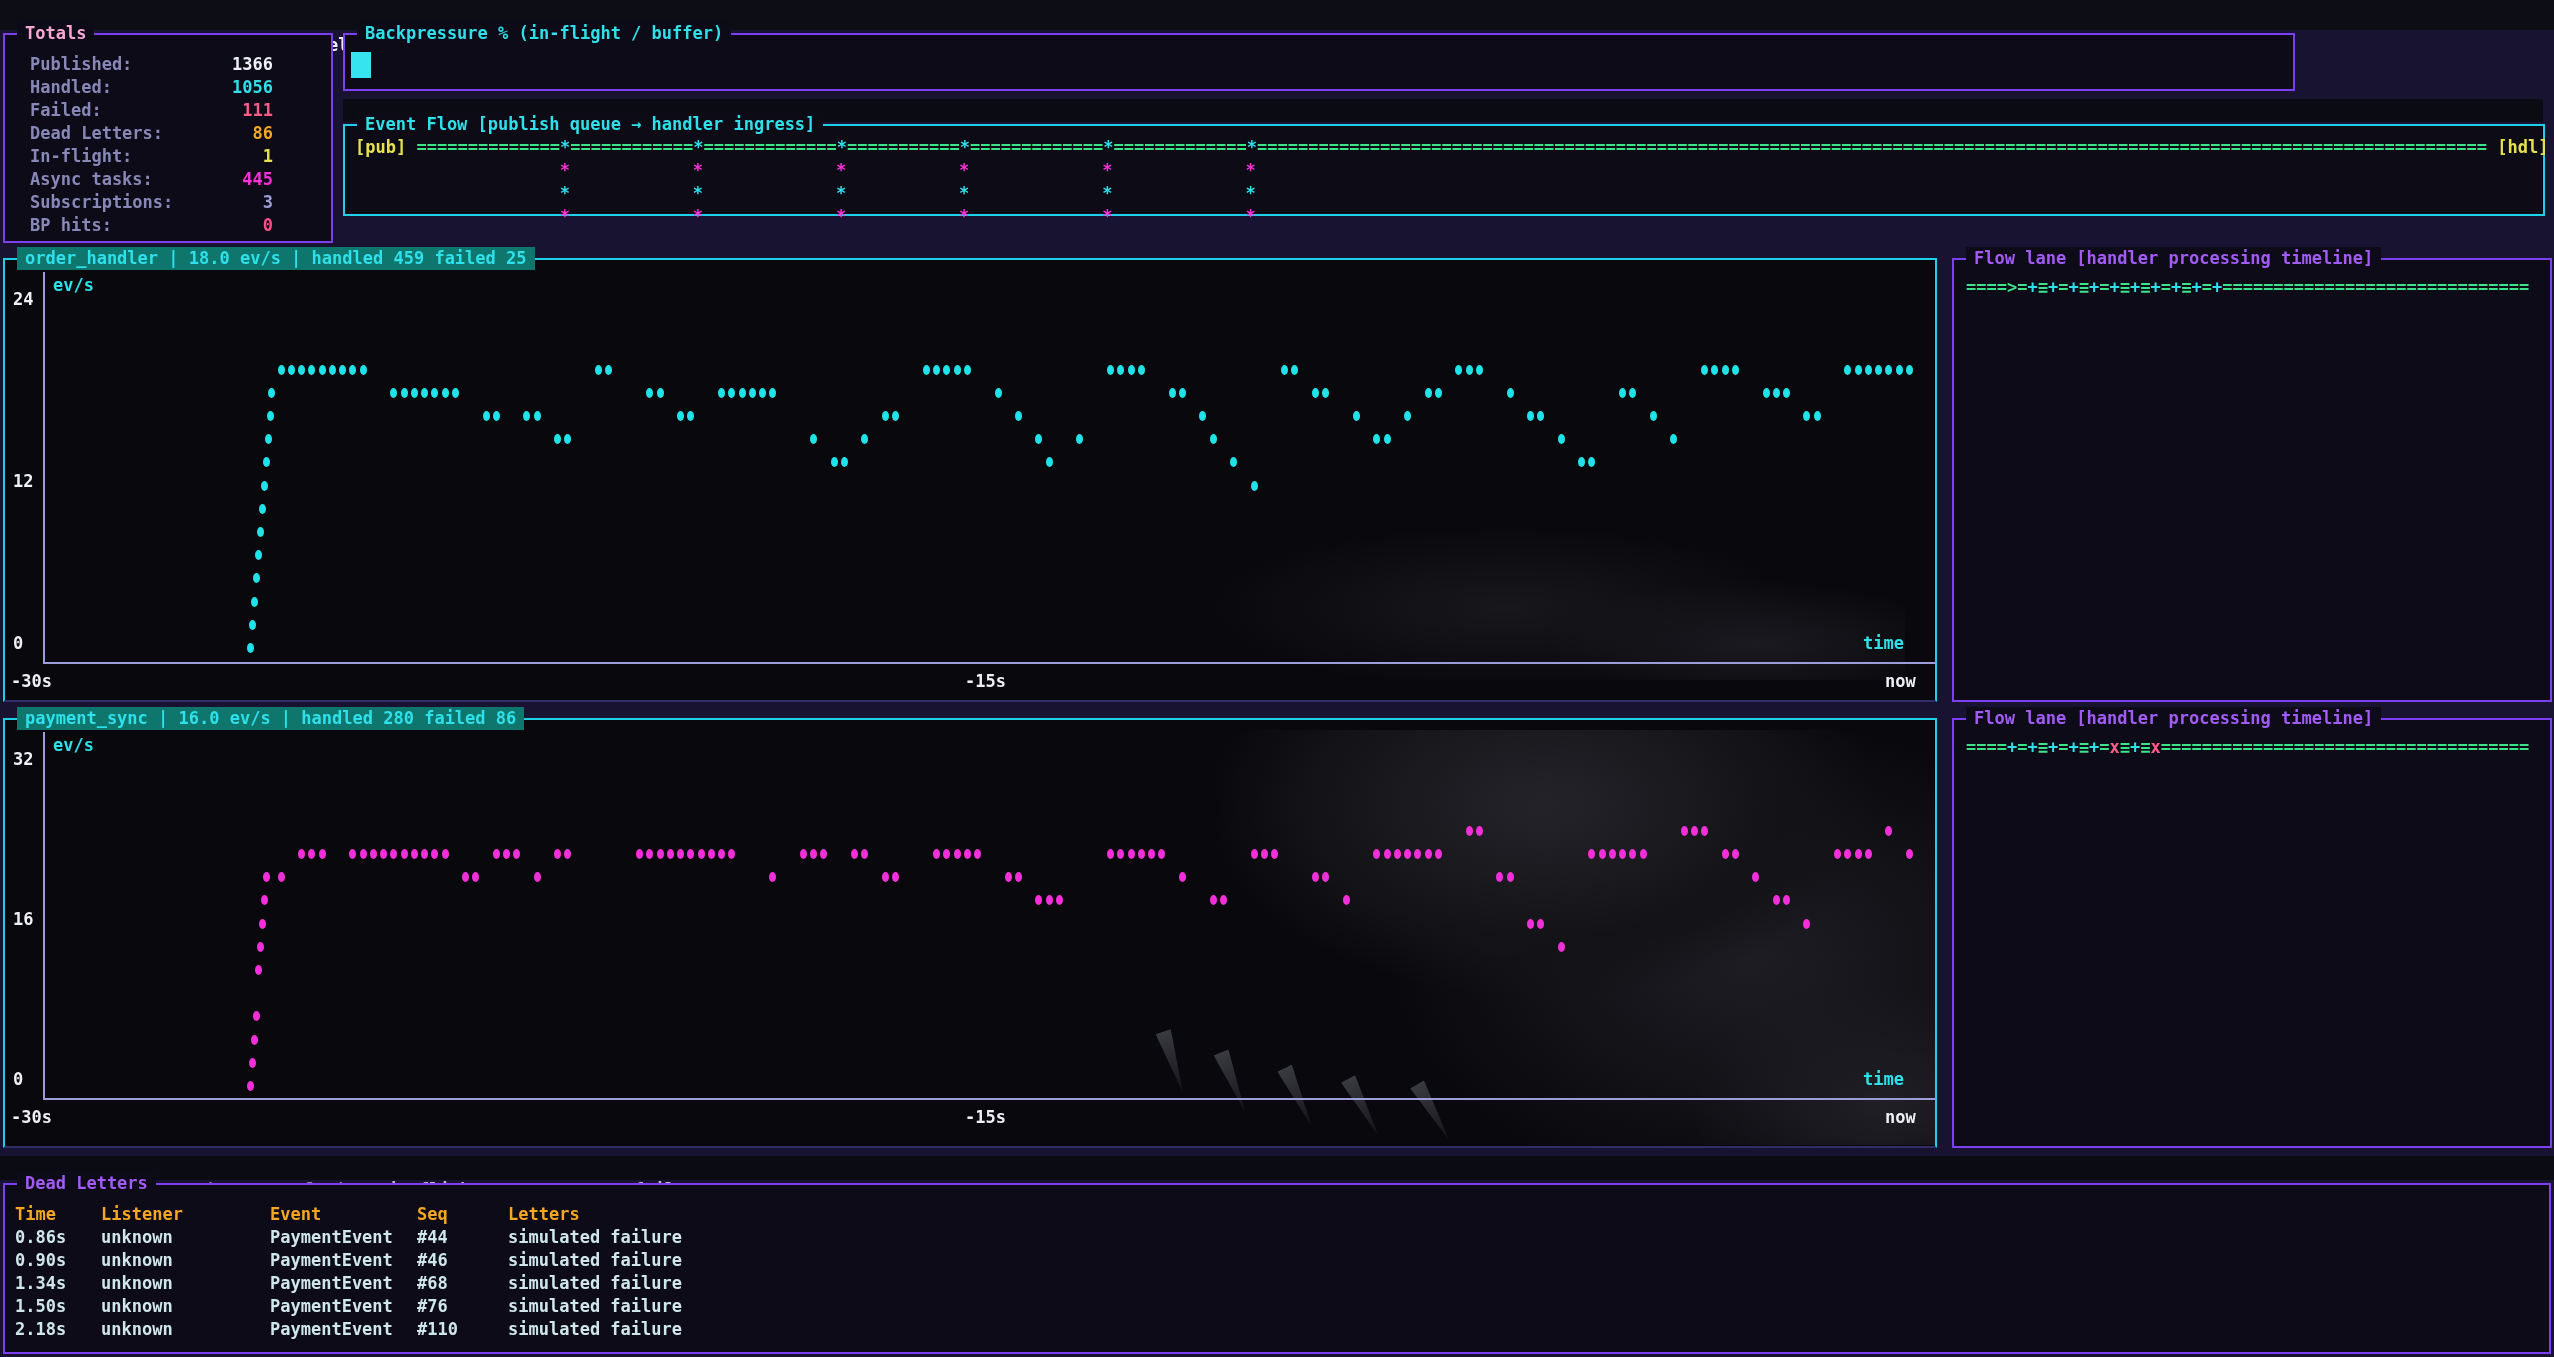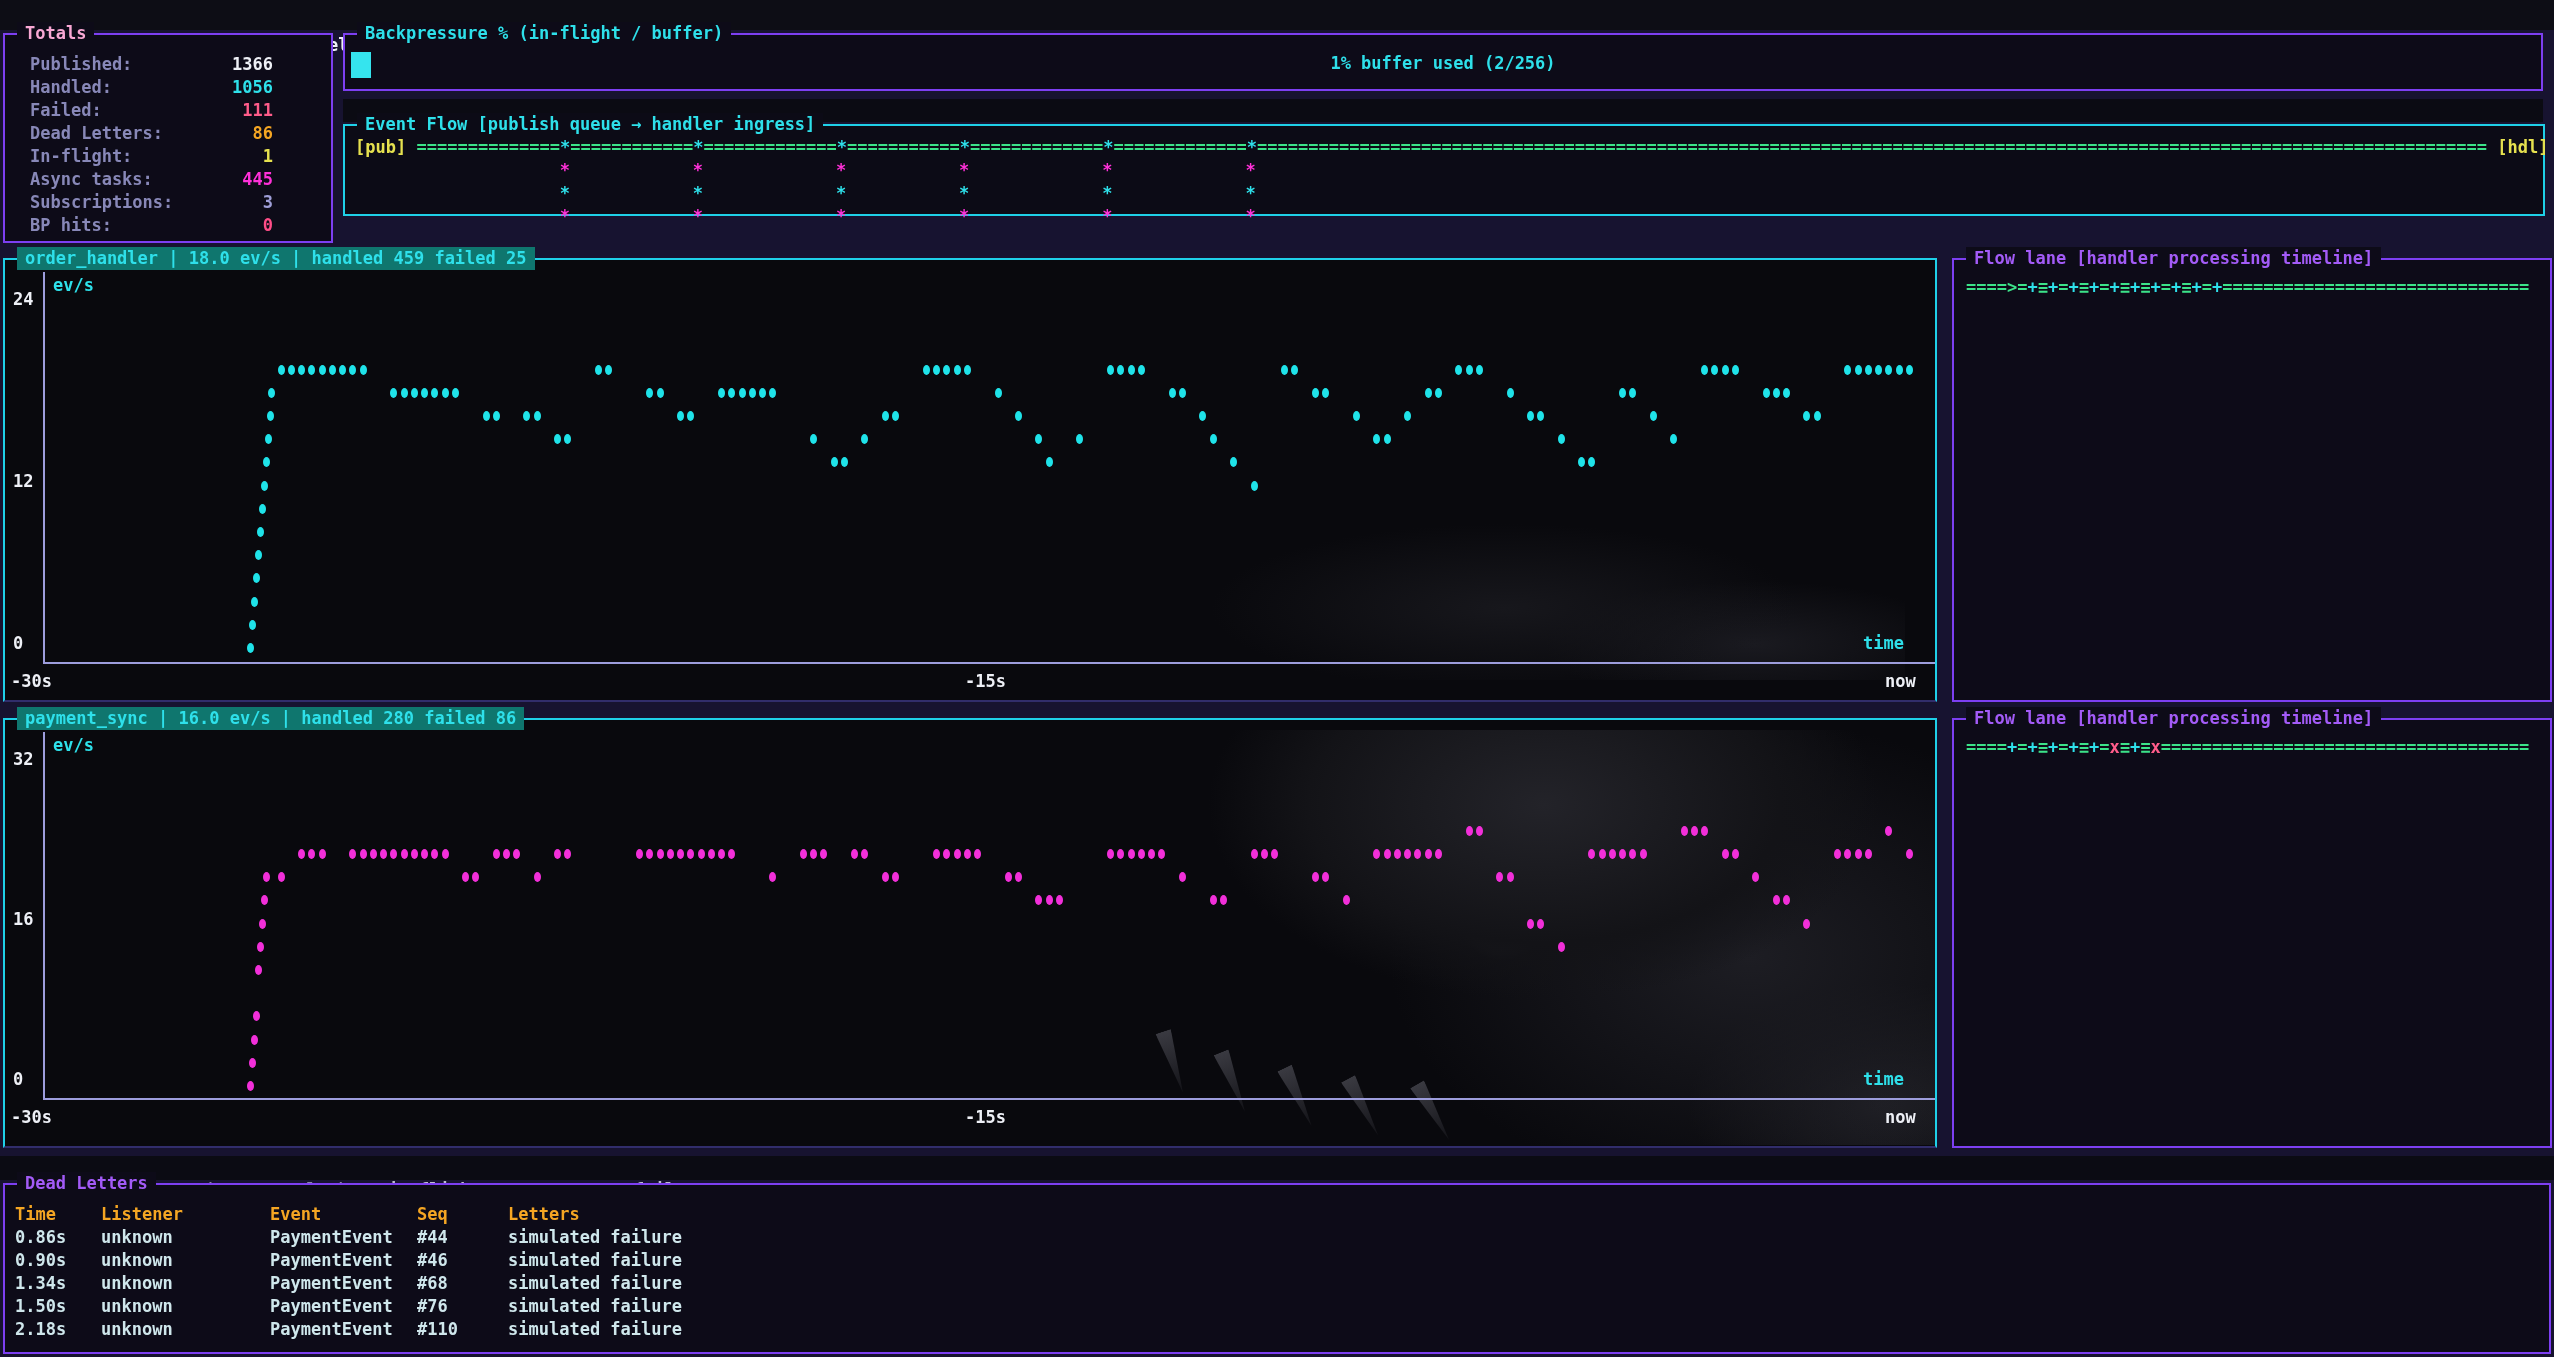--- a/index.html
+++ b/index.html
@@ -120,24 +120,23 @@
           <span class="lbl">Subscriptions:</span>
           <span class="val c-lav">3</span>
         </div>
         <div class="trow">
           <span class="lbl">BP hits:</span>
           <span class="val c-pink">0</span>
         </div>
       </div>
   </div>
 
-  <div class="panel" style="left:343px;top:33px;width:2200px;height:58px;">
+  <div class="panel" style="left:343px;top:33px;width:1952px;height:58px;">
     <span class="ptitle t-cyan">Backpressure % (in-flight / buffer)</span>
     <div id="bp-block"></div>
-    <div id="bp-label">1% buffer used (2/256)</div>
   </div>
 
   <div class="strip" style="left:343px;top:99px;width:2200px;height:23px;padding-left:14px;">
     <span class="seg"><span class="c-cyan">low</span><span class="c-lav"> → </span><span class="c-orange">medium</span><span class="c-lav"> → </span><span class="c-pinkred">high</span></span>
   </div>
 
   <div class="panel cyanb" id="eventflow" style="left:343px;top:124px;width:2202px;height:92px;background:#0c0b16;">
     <span class="ptitle t-cyan" style="background:#0c0b16">Event Flow [publish queue → handler ingress]</span>
     <pre id="ef-line" style="top:10px;"><span class="c-yellow">[pub]</span> <span class="c-green">=</span><span class="c-green">=</span><span class="c-green">=</span><span class="c-green">=</span><span class="c-green">=</span><span class="c-green">=</span><span class="c-green">=</span><span class="c-green">=</span><span class="c-green">=</span><span class="c-green">=</span><span class="c-green">=</span><span class="c-green">=</span><span class="c-green">=</span><span class="c-green">=</span><span class="c-cyan">*</span><span class="c-green">=</span><span class="c-green">=</span><span class="c-green">=</span><span class="c-green">=</span><span class="c-green">=</span><span class="c-green">=</span><span class="c-green">=</span><span class="c-green">=</span><span class="c-green">=</span><span class="c-green">=</span><span class="c-green">=</span><span class="c-green">=</span><span class="c-cyan">*</span><span class="c-green">=</span><span class="c-green">=</span><span class="c-green">=</span><span class="c-green">=</span><span class="c-green">=</span><span class="c-green">=</span><span class="c-green">=</span><span class="c-green">=</span><span class="c-green">=</span><span class="c-green">=</span><span class="c-green">=</span><span class="c-green">=</span><span class="c-green">=</span><span class="c-cyan">*</span><span class="c-green">=</span><span class="c-green">=</span><span class="c-green">=</span><span class="c-green">=</span><span class="c-green">=</span><span class="c-green">=</span><span class="c-green">=</span><span class="c-green">=</span><span class="c-green">=</span><span class="c-green">=</span><span class="c-green">=</span><span class="c-cyan">*</span><span class="c-green">=</span><span class="c-green">=</span><span class="c-green">=</span><span class="c-green">=</span><span class="c-green">=</span><span class="c-green">=</span><span class="c-green">=</span><span class="c-green">=</span><span class="c-green">=</span><span class="c-green">=</span><span class="c-green">=</span><span class="c-green">=</span><span class="c-green">=</span><span class="c-cyan">*</span><span class="c-green">=</span><span class="c-green">=</span><span class="c-green">=</span><span class="c-green">=</span><span class="c-green">=</span><span class="c-green">=</span><span class="c-green">=</span><span class="c-green">=</span><span class="c-green">=</span><span class="c-green">=</span><span class="c-green">=</span><span class="c-green">=</span><span class="c-green">=</span><span class="c-cyan">*</span><span class="c-green">=</span><span class="c-green">=</span><span class="c-green">=</span><span class="c-green">=</span><span class="c-green">=</span><span class="c-green">=</span><span class="c-green">=</span><span class="c-green">=</span><span class="c-green">=</span><span class="c-green">=</span><span class="c-green">=</span><span class="c-green">=</span><span class="c-green">=</span><span class="c-green">=</span><span class="c-green">=</span><span class="c-green">=</span><span class="c-green">=</span><span class="c-green">=</span><span class="c-green">=</span><span class="c-green">=</span><span class="c-green">=</span><span class="c-green">=</span><span class="c-green">=</span><span class="c-green">=</span><span class="c-green">=</span><span class="c-green">=</span><span class="c-green">=</span><span class="c-green">=</span><span class="c-green">=</span><span class="c-green">=</span><span class="c-green">=</span><span class="c-green">=</span><span class="c-green">=</span><span class="c-green">=</span><span class="c-green">=</span><span class="c-green">=</span><span class="c-green">=</span><span class="c-green">=</span><span class="c-green">=</span><span class="c-green">=</span><span class="c-green">=</span><span class="c-green">=</span><span class="c-green">=</span><span class="c-green">=</span><span class="c-green">=</span><span class="c-green">=</span><span class="c-green">=</span><span class="c-green">=</span><span class="c-green">=</span><span class="c-green">=</span><span class="c-green">=</span><span class="c-green">=</span><span class="c-green">=</span><span class="c-green">=</span><span class="c-green">=</span><span class="c-green">=</span><span class="c-green">=</span><span class="c-green">=</span><span class="c-green">=</span><span class="c-green">=</span><span class="c-green">=</span><span class="c-green">=</span><span class="c-green">=</span><span class="c-green">=</span><span class="c-green">=</span><span class="c-green">=</span><span class="c-green">=</span><span class="c-green">=</span><span class="c-green">=</span><span class="c-green">=</span><span class="c-green">=</span><span class="c-green">=</span><span class="c-green">=</span><span class="c-green">=</span><span class="c-green">=</span><span class="c-green">=</span><span class="c-green">=</span><span class="c-green">=</span><span class="c-green">=</span><span class="c-green">=</span><span class="c-green">=</span><span class="c-green">=</span><span class="c-green">=</span><span class="c-green">=</span><span class="c-green">=</span><span class="c-green">=</span><span class="c-green">=</span><span class="c-green">=</span><span class="c-green">=</span><span class="c-green">=</span><span class="c-green">=</span><span class="c-green">=</span><span class="c-green">=</span><span class="c-green">=</span><span class="c-green">=</span><span class="c-green">=</span><span class="c-green">=</span><span class="c-green">=</span><span class="c-green">=</span><span class="c-green">=</span><span class="c-green">=</span><span class="c-green">=</span><span class="c-green">=</span><span class="c-green">=</span><span class="c-green">=</span><span class="c-green">=</span><span class="c-green">=</span><span class="c-green">=</span><span class="c-green">=</span><span class="c-green">=</span><span class="c-green">=</span><span class="c-green">=</span><span class="c-green">=</span><span class="c-green">=</span><span class="c-green">=</span><span class="c-green">=</span><span class="c-green">=</span><span class="c-green">=</span><span class="c-green">=</span><span class="c-green">=</span> <span class="c-yellow">[hdl]</span></pre>
     <pre id="ef-row0" style="top:33px;">                    <span class="c-magenta">*</span>            <span class="c-magenta">*</span>             <span class="c-magenta">*</span>           <span class="c-magenta">*</span>             <span class="c-magenta">*</span>             <span class="c-magenta">*</span></pre>

